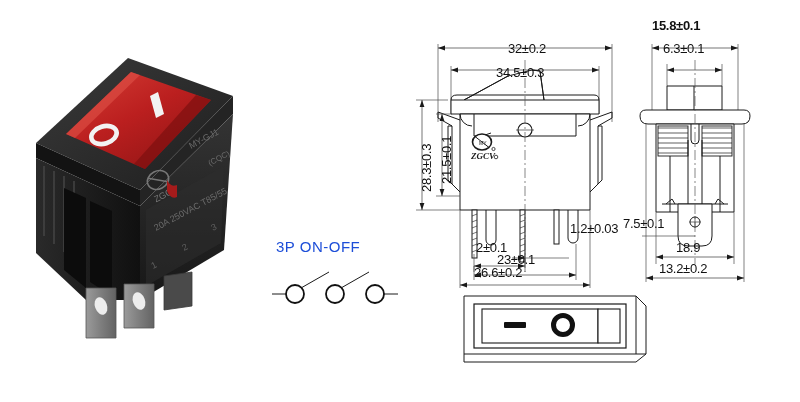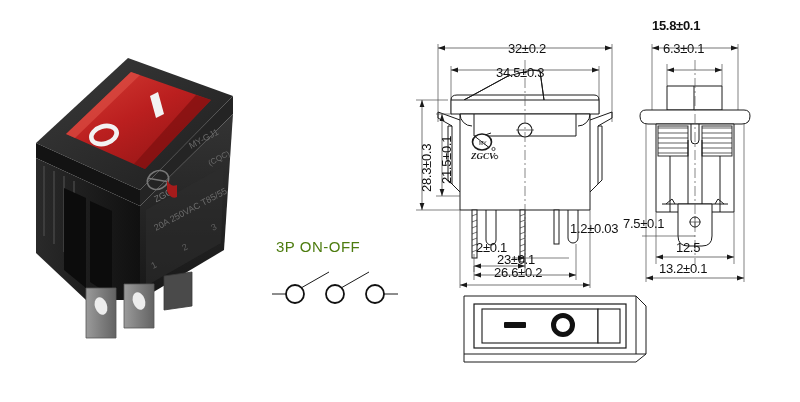--- a/index.html
+++ b/index.html
@@ -2,21 +2,21 @@
 <html><head>
 <meta charset="utf-8">
 <style>
   html,body{margin:0;padding:0;background:#ffffff;}
   body{width:800px;height:402px;position:relative;overflow:hidden;
        font-family:"Liberation Sans","DejaVu Sans",sans-serif;color:#1a1a1a;}
   .page{position:absolute;inset:0;}
   .abs{position:absolute;}
   .dimtxt{font-size:13px;letter-spacing:-0.3px;color:#111;white-space:nowrap;}
   .vert{transform-origin:0 0;}
-  .sym-label{font-size:15px;letter-spacing:0.5px;color:#4d7c0f;white-space:nowrap;}
+  .sym-label{font-size:15px;letter-spacing:0.5px;color:#1d4ed8;white-space:nowrap;}
   svg{display:block;overflow:visible;}
   .ln{stroke:#1a1a1a;stroke-width:1;fill:none;}
   .ln-thin{stroke:#3a3a3a;stroke-width:0.7;fill:none;}
   .ext{stroke:#4a4a4a;stroke-width:0.7;fill:none;}
   .ctr{stroke:#555;stroke-width:0.7;fill:none;stroke-dasharray:10 3 2 3;}
   .solidfill{fill:#ffffff;stroke:#1a1a1a;stroke-width:1;}
 </style>
 </head>
 <body>
 
@@ -242,21 +242,21 @@
       <path d="M38,182 l-2.4,-7 l4.8,0 z" fill="#1a1a1a"></path>
     </svg>
 
     <div class="dimtxt abs" style="left:92px;top:4px;margin-top:47px;">34.5±0.3</div>
     <div class="dimtxt abs" style="left:104px;top:27px;">32±0.2</div>
     <div class="dimtxt abs vert" style="left:15px;top:178px;transform:rotate(-90deg);">28.3±0.3</div>
     <div class="dimtxt abs vert" style="left:35px;top:170px;transform:rotate(-90deg);">21.5±0.1</div>
     <div class="dimtxt abs" style="left:166px;top:207px;">1.2±0.03</div>
     <div class="dimtxt abs" style="left:72px;top:226px;">2±0.1</div>
     <div class="dimtxt abs" style="left:93px;top:238px;">23±0.1</div>
-    <div class="dimtxt abs" style="left:90px;top:251px;text-align:center;">26.6±0.2</div>
+    <div class="dimtxt abs" style="left:70px;top:251px;text-align:center;">26.6±0.2</div>
   </div>
 
   <div class="abs" style="left:632px;top:14px;width:168px;height:276px;">
     <svg width="168" height="276" viewBox="0 0 168 276">
 
       <line class="ext" x1="20" y1="30" x2="20" y2="96"></line>
       <line class="ext" x1="106" y1="30" x2="106" y2="96"></line>
       <line class="ln-thin" x1="20" y1="34" x2="106" y2="34"></line>
       <path d="M20,34 l7,-2.4 l0,4.8 z" fill="#1a1a1a"></path>
       <path d="M106,34 l-7,-2.4 l0,4.8 z" fill="#1a1a1a"></path>
@@ -324,22 +324,22 @@
       <line class="ext" x1="14" y1="110" x2="14" y2="268"></line>
       <line class="ext" x1="112" y1="110" x2="112" y2="268"></line>
       <line class="ln-thin" x1="14" y1="264" x2="112" y2="264"></line>
       <path d="M14,264 l7,-2.4 l0,4.8 z" fill="#1a1a1a"></path>
       <path d="M112,264 l-7,-2.4 l0,4.8 z" fill="#1a1a1a"></path>
     </svg>
 
     <div class="dimtxt abs" style="left:20px;top:4px;font-weight:bold;">15.8±0.1</div>
     <div class="dimtxt abs" style="left:31px;top:27px;">6.3±0.1</div>
     <div class="dimtxt abs" style="left:-9px;top:202px;">7.5±0.1</div>
-    <div class="dimtxt abs" style="left:44px;top:226px;">12.5</div>
-    <div class="dimtxt abs" style="left:27px;top:247px;">13.2±0.1</div>
+    <div class="dimtxt abs" style="left:44px;top:226px;">18.9</div>
+    <div class="dimtxt abs" style="left:27px;top:247px;">13.2±0.2</div>
   </div>
 
   <div class="abs" style="left:460px;top:288px;width:190px;height:80px;">
     <svg width="190" height="80" viewBox="0 0 190 80">
 
       <path class="solidfill" d="M4,8 L176,8 L186,18 L186,66 L176,74 L4,74 Z"></path>
       <path class="ln" d="M176,8 L176,66 L186,66"></path>
       <path class="ln" d="M176,66 L4,66"></path>
 
       <rect x="14" y="16" width="152" height="44" fill="#fff" stroke="#1a1a1a" stroke-width="1.2"></rect>

